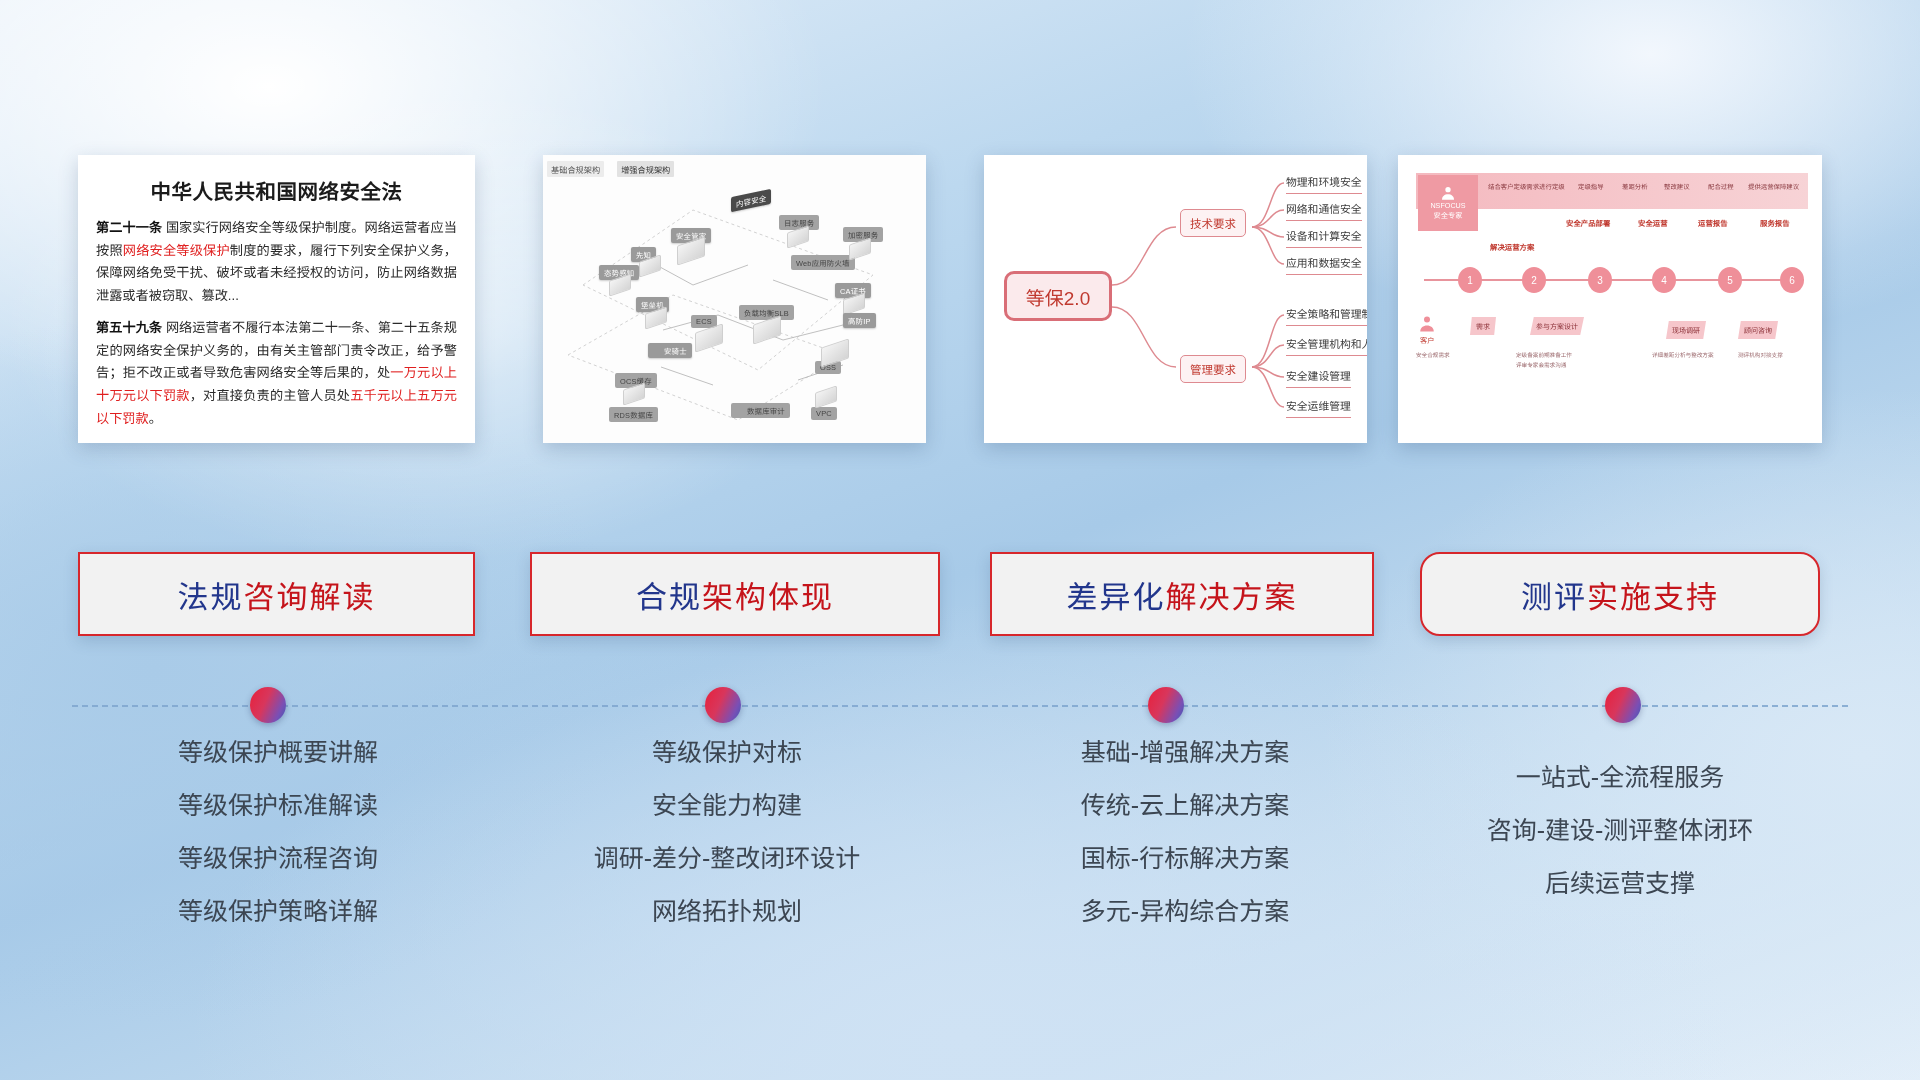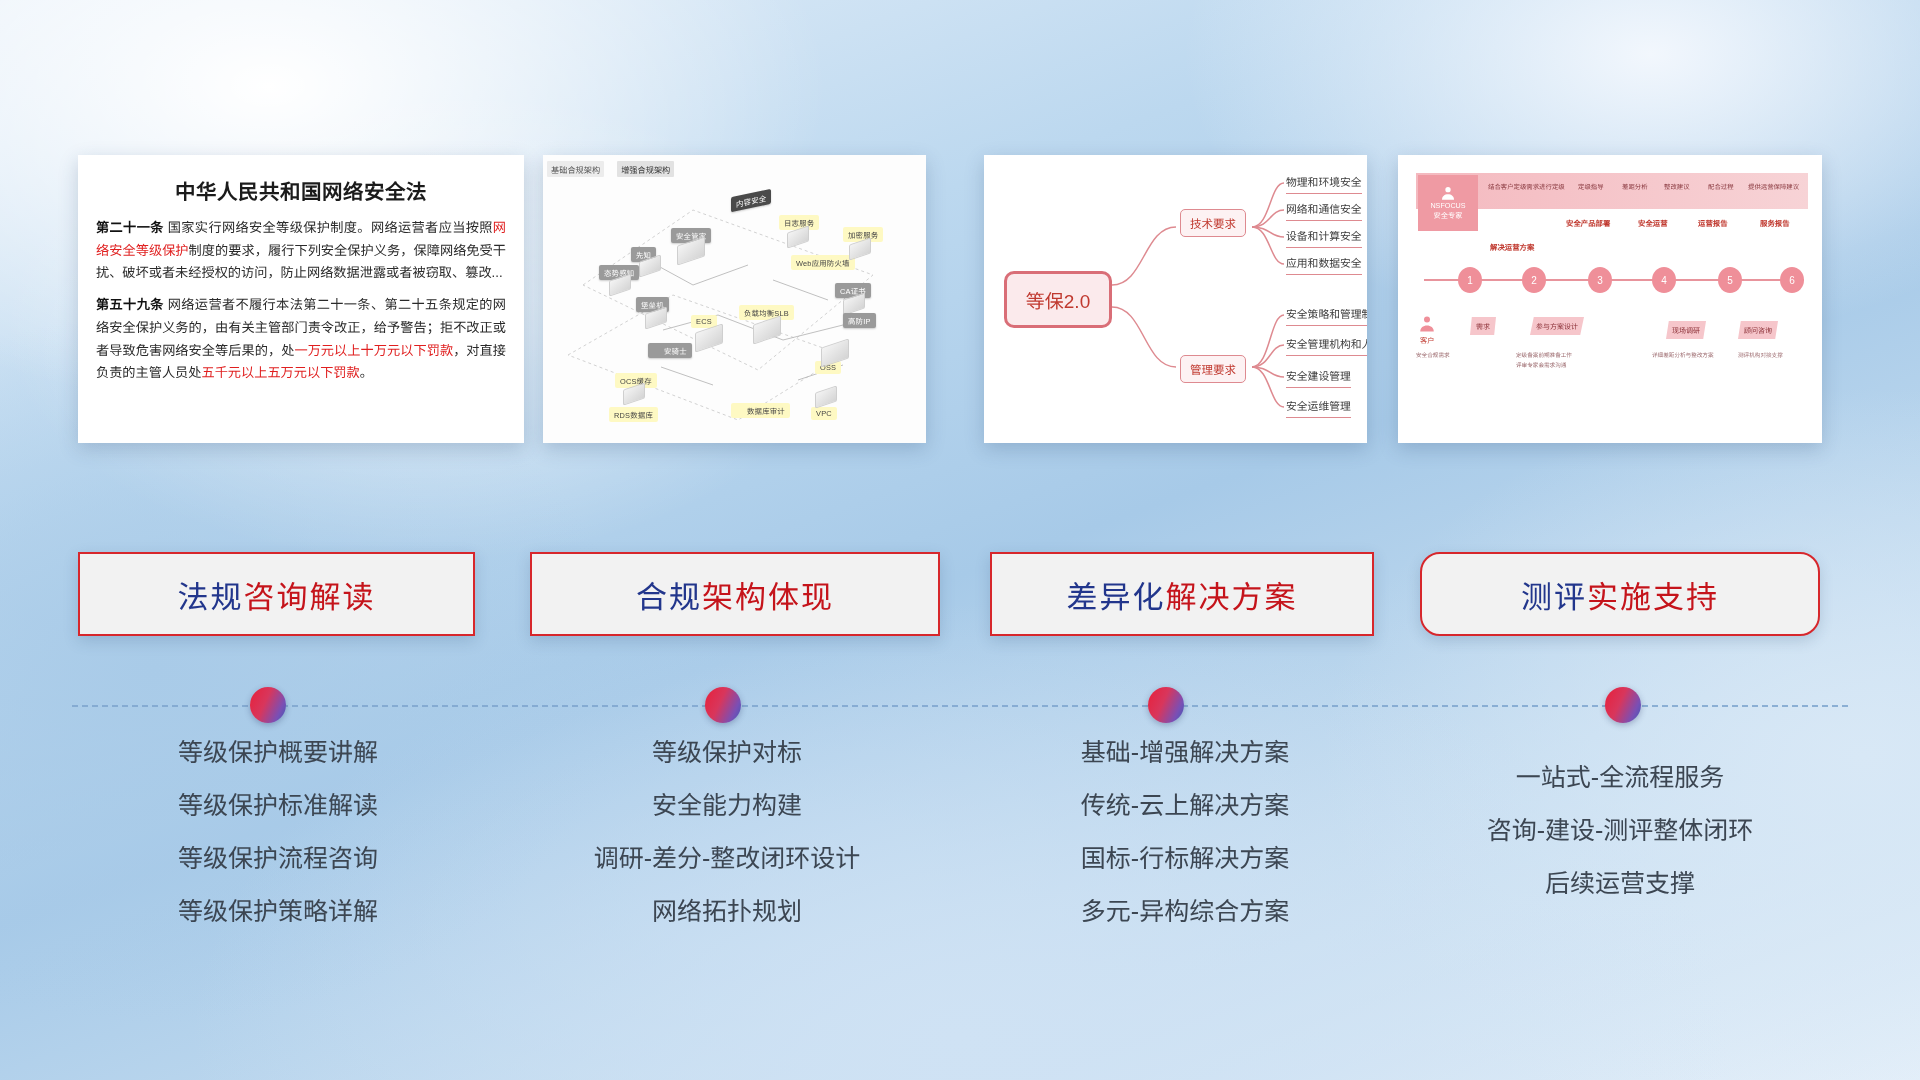--- a/index.html
+++ b/index.html
@@ -25,21 +25,21 @@
   }
   #page{position:absolute;inset:0;}
 
   
   .cards{position:absolute;top:155px;left:0;width:1920px;height:290px;}
   .card{
     position:absolute;top:0;background:#fff;
     box-shadow:0 6px 18px rgba(40,70,110,.22);
     overflow:hidden;
   }
-  .card.c1{left:78px;width:446px;height:288px;}
+  .card.c1{left:78px;width:397px;height:288px;}
   .card.c2{left:543px;width:383px;height:288px;}
   .card.c3{left:984px;width:383px;height:288px;}
   .card.c4{left:1398px;width:424px;height:288px;}
 
   
   .law{padding:14px 18px 0 18px;box-sizing:border-box;height:100%;}
   .law-title{
     text-align:center;font-weight:bold;font-size:20.5px;color:#1b1b1b;
     letter-spacing:.5px;margin:6px 0 12px;
   }
@@ -52,32 +52,32 @@
   .arch .tabs{position:absolute;top:6px;left:4px;display:flex;gap:13px;}
   .arch .tabs span{font-size:8.2px;color:#555;background:#ececec;padding:2px 4px;border-radius:1px;}
   .arch .tabs span.on{background:#e2e2e2;color:#333;}
   .arch-canvas{position:absolute;inset:0;}
   .nodebox{
     position:absolute;background:#9a9a9a;color:#fff;font-size:7.4px;
     padding:2px 5px;border-radius:2px;white-space:nowrap;letter-spacing:.2px;
     box-shadow:0 1px 2px rgba(0,0,0,.2);
   }
   .nodebox.dark{background:#4a4a4a;}
-  .nodebox.light{background:#fef9c3;color:#444;box-shadow:none;}
+  .nodebox.light{background:#a3a3a3;color:#444;box-shadow:none;}
   .cube{
     position:absolute;width:26px;height:18px;
     background:linear-gradient(150deg,#f4f4f4,#d4d4d4);
     transform:skewY(-18deg);border:1px solid #cfcfcf;border-radius:2px;
   }
   .cube.sm{width:20px;height:14px;}
 
   
   .mind{position:relative;width:100%;height:100%;background:#fff;}
   .root{
-    position:absolute;left:20px;top:116px;width:108px;height:57px;
+    position:absolute;left:20px;top:116px;width:108px;height:50px;
     border:3px solid #d96e77;border-radius:10px;background:#fbeaec;
     color:#c0392f;font-size:19px;display:flex;align-items:center;justify-content:center;
     box-sizing:border-box;
   }
   .mnode{
     position:absolute;border:1.4px solid #de8a90;border-radius:5px;background:#fdf2f3;
     color:#c0392f;font-size:11.5px;padding:5px 9px;white-space:nowrap;box-sizing:border-box;
   }
   .leaf{
     position:absolute;color:#3b3b3b;font-size:10.8px;white-space:nowrap;

